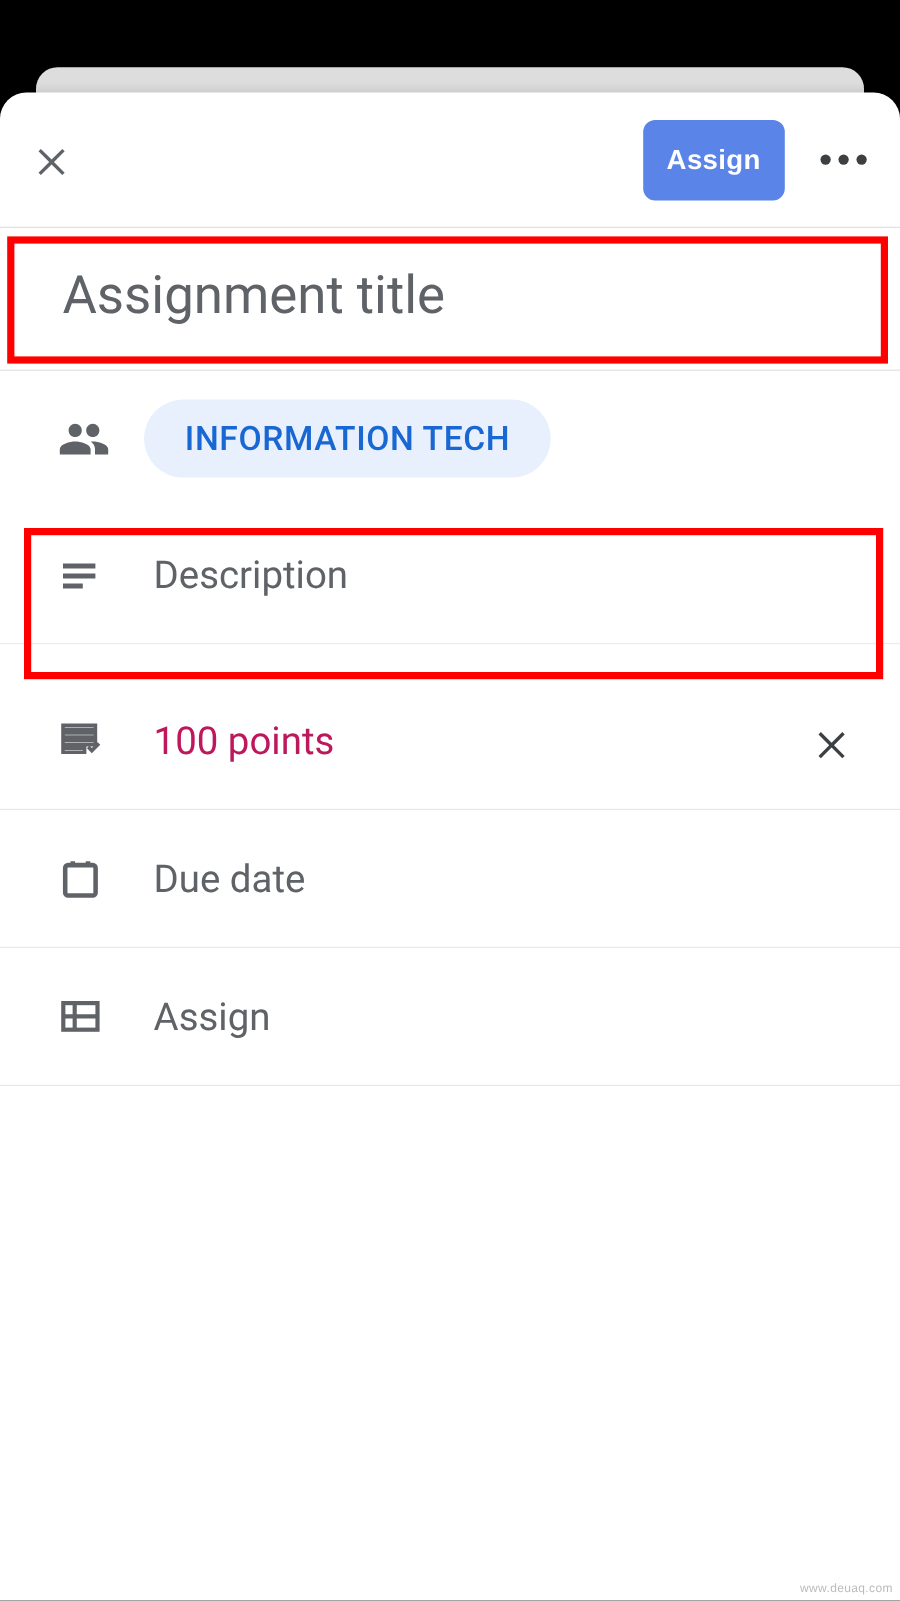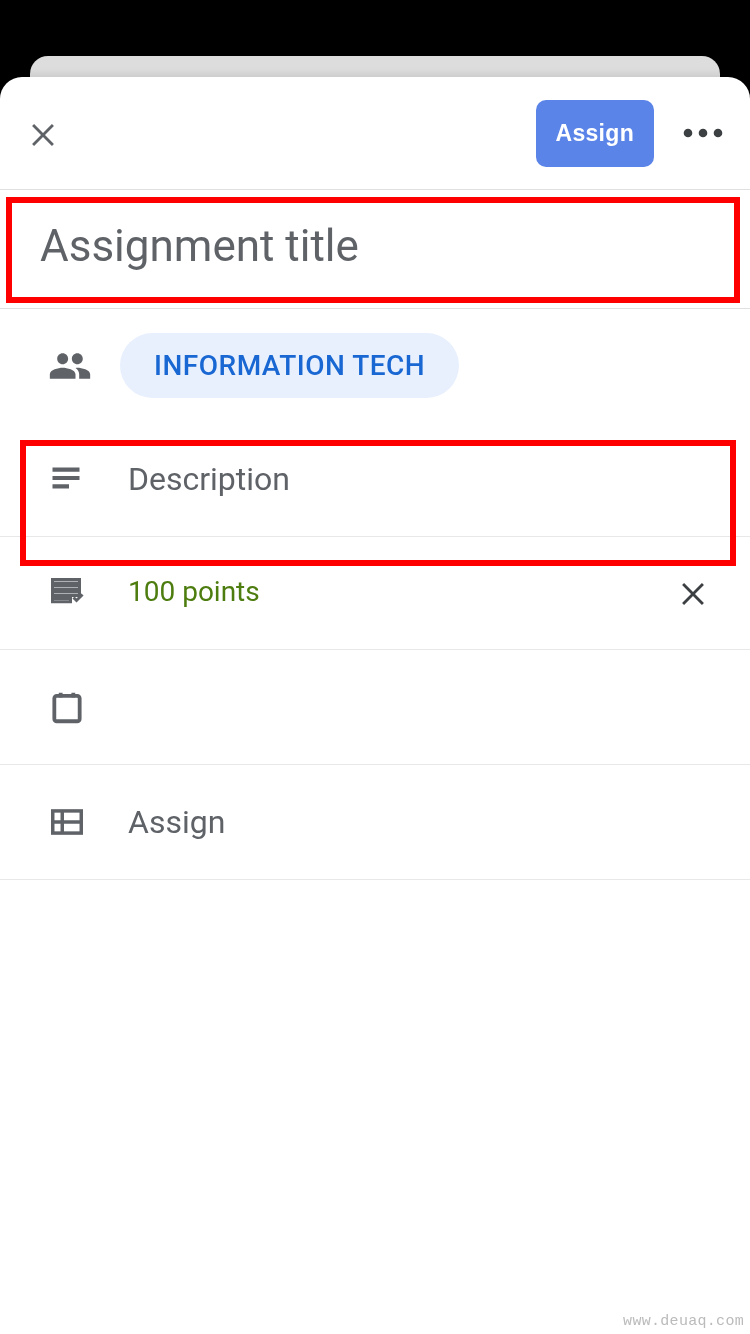--- a/index.html
+++ b/index.html
@@ -63,21 +63,21 @@
     }
     .more-btn {
       margin-left: 28px;
       color: #3c4043;
       display: flex;
       align-items: center;
     }
     .title-row {
       border-top: 1px solid #e0e0e0;
       border-bottom: 1px solid #e0e0e0;
-      padding: 30px 40px 36px 40px;
+      padding: 30px 40px 36px 52px;
       background: #fff;
     }
     .title-input {
       border: none;
       outline: none;
       font-size: 44px;
       color: #5f6368;
       width: 100%;
       font-weight: 400;
       font-family: inherit;
@@ -104,36 +104,37 @@
       color: #1967d2;
       border-radius: 999px;
       padding: 16px 34px;
       font-size: 28px;
       font-weight: 500;
       letter-spacing: 0.5px;
       white-space: nowrap;
     }
     .desc-row, .row-generic {
       display: flex;
-      align-items: flex-start;
+      align-items: flex-end;
       padding: 38px 40px 38px 48px;
       border-bottom: 1px solid #e8e8e8;
       background: #fff;
       gap: 36px;
     }
     .row-label {
       font-size: 32px;
       color: #5f6368;
       flex: 1;
     }
     .row-label-dark {
-      font-size: 28px;
-      color: #4d7c0f;
+      font-size: 32px;
+      color: #be185d;
       font-weight: 400;
       flex: 1;
+      margin-top: 23px;
     }
     .clear-x {
       color: #3c4043;
       display: flex;
       align-items: center;
     }
     .highlight-box {
       position: absolute;
       border: 6px solid #ff0000;
       pointer-events: none;
@@ -148,23 +149,23 @@
     .hl2 {
       top: 363px;
       left: 20px;
       width: 716px;
       height: 126px;
     }
     .watermark {
       position: absolute;
       bottom: 4px;
       right: 6px;
-      font-size: 15px;
+      font-size: 10px;
       color: #bbb;
-      font-family: Liberation Mono, monospace;
+      font-family: Liberation Sans, sans-serif;
       letter-spacing: 0.3px;
     }
     svg { display: block; }
   </style>
 </head>
 <body>
 
 <div class="backdrop-card"></div>
 
 <div class="modal">
@@ -223,20 +224,21 @@
     </div>
   </div>
 
   <div class="row-generic">
     <div class="icon-slot">
       <svg width="38" height="38" viewBox="0 0 24 24" fill="none" stroke="currentColor" stroke-width="2.4">
           <rect x="4" y="5" width="16" height="16" rx="1.5"></rect>
           <path d="M8 3v3M16 3v3"></path>
         </svg>
     </div>
+    <div class="row-label">Due date</div>
   </div>
 
   <div class="row-generic">
     <div class="icon-slot">
       <svg width="38" height="38" viewBox="0 0 24 24" fill="none" stroke="currentColor" stroke-width="2.2">
           <rect x="3" y="5" width="18" height="14"></rect>
           <path d="M3 12h18M9 5v14"></path>
         </svg>
     </div>
     <div class="row-label">Assign</div>

